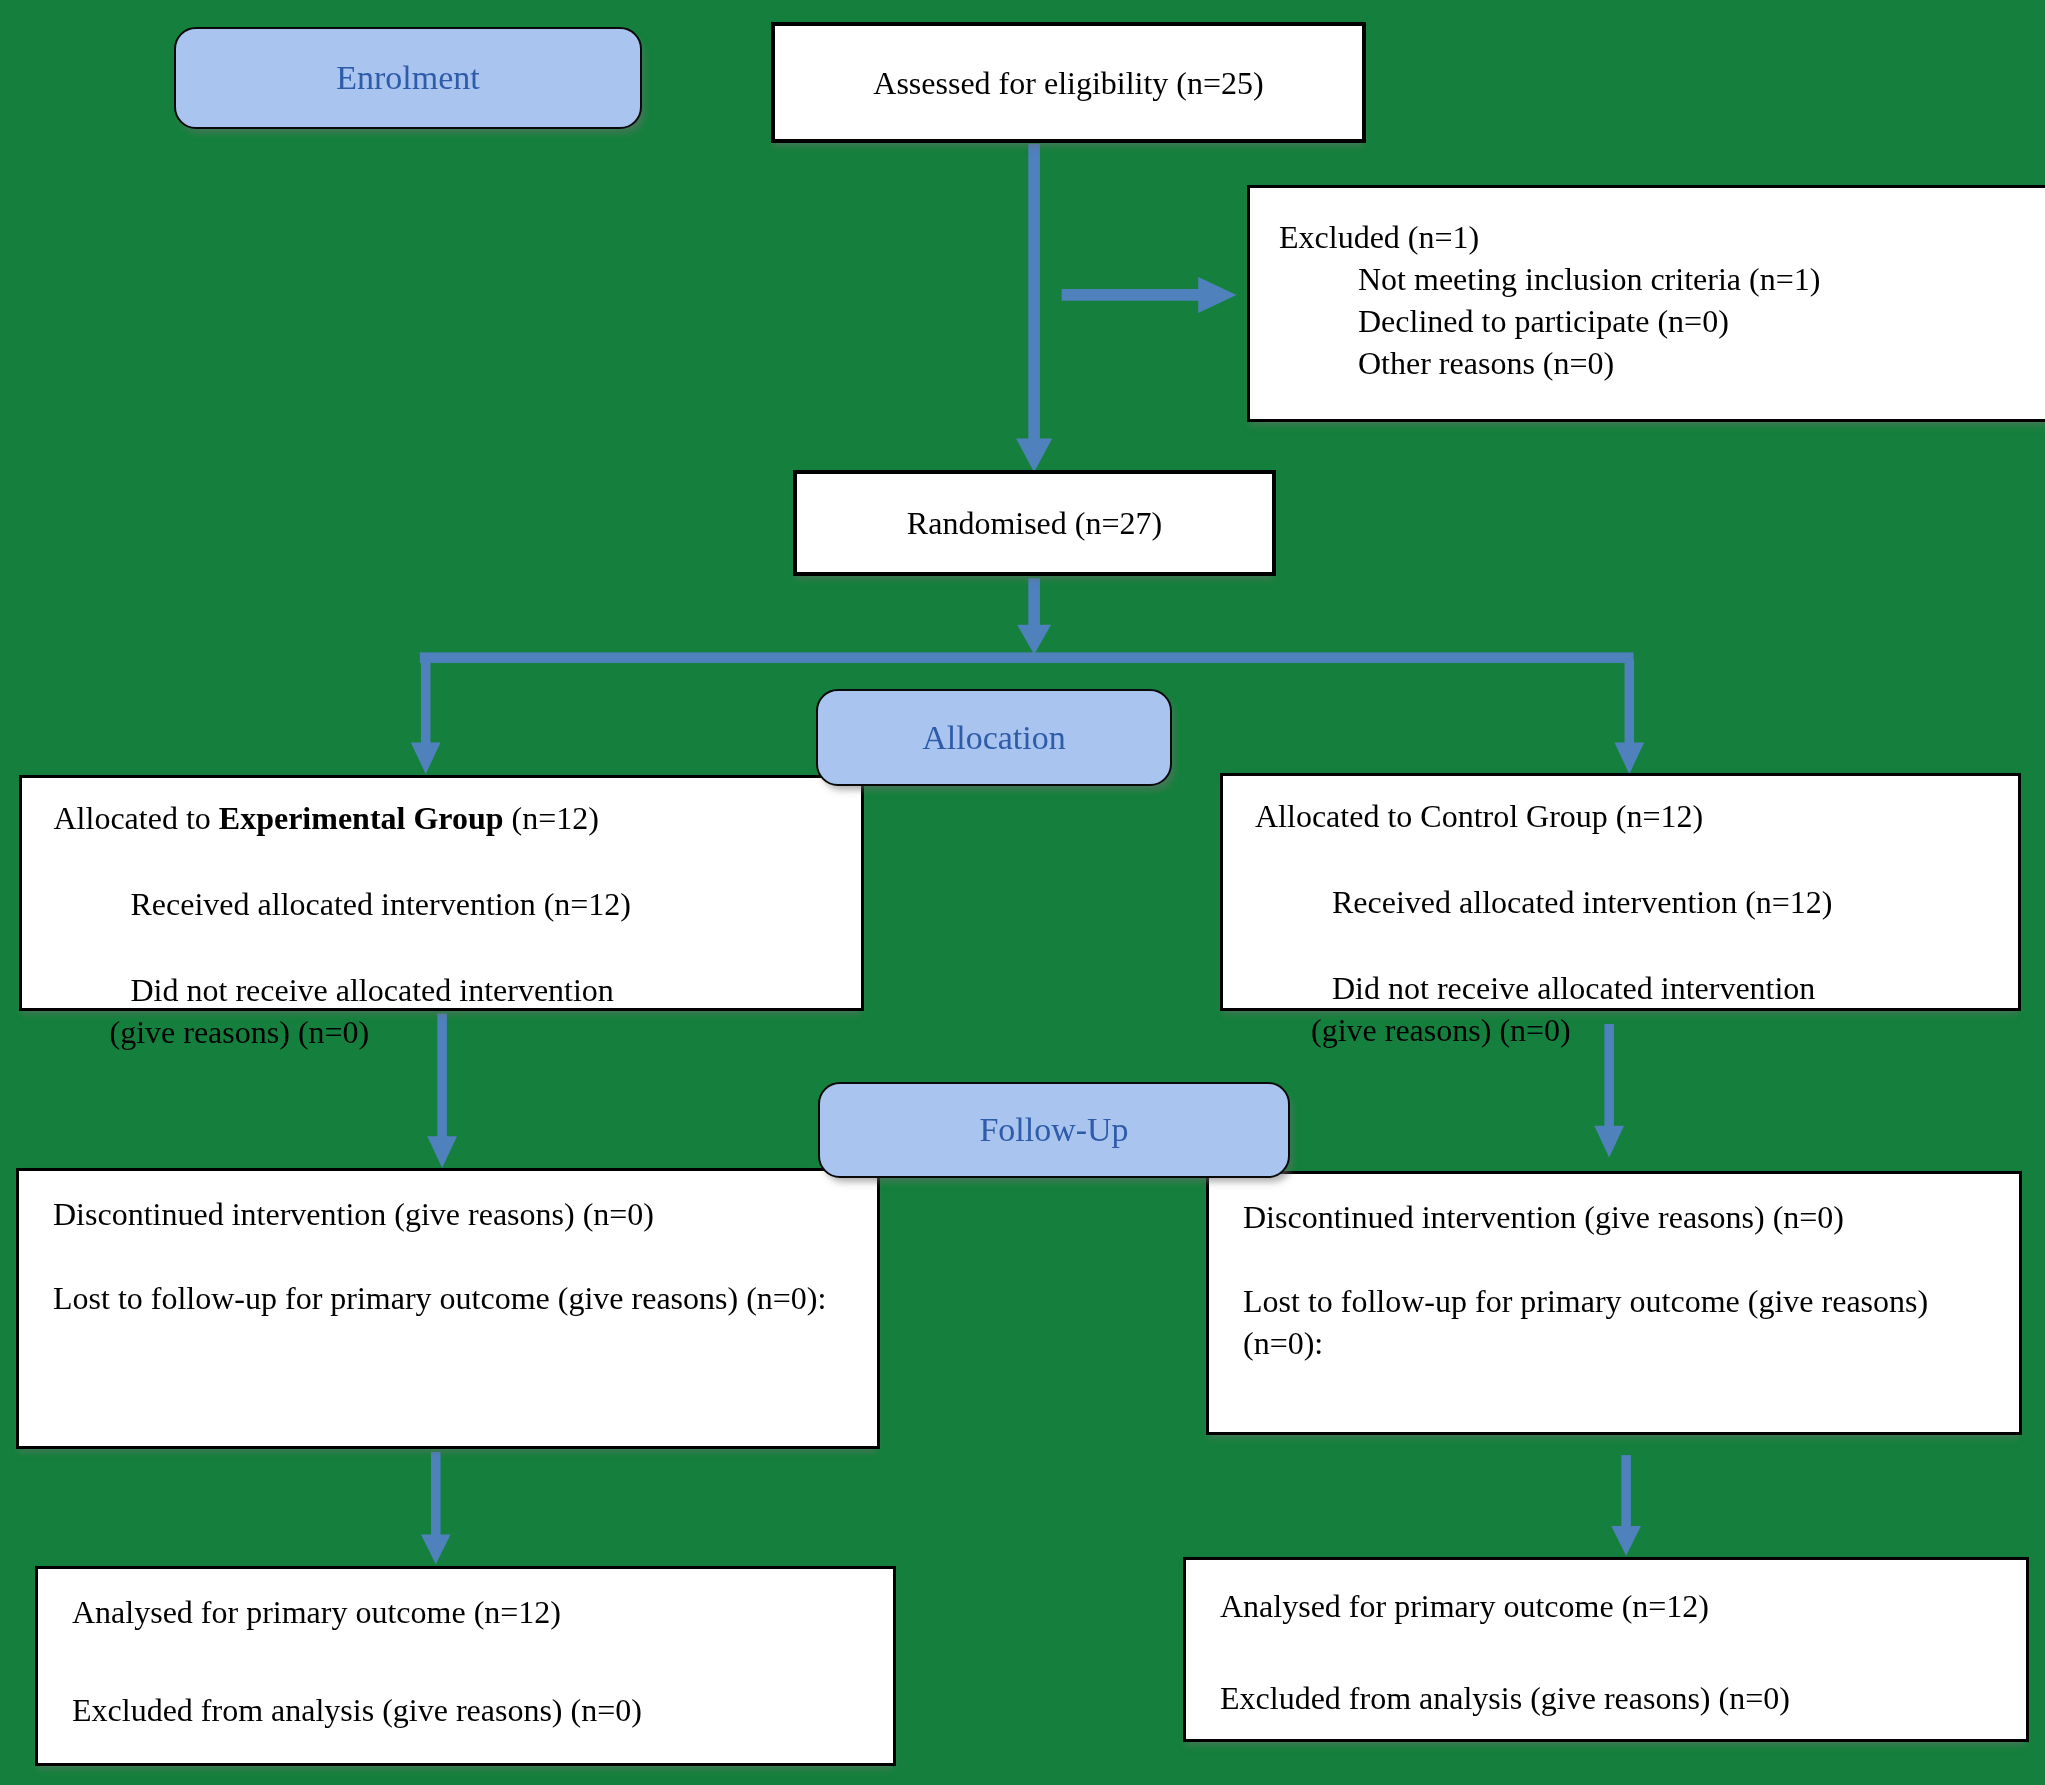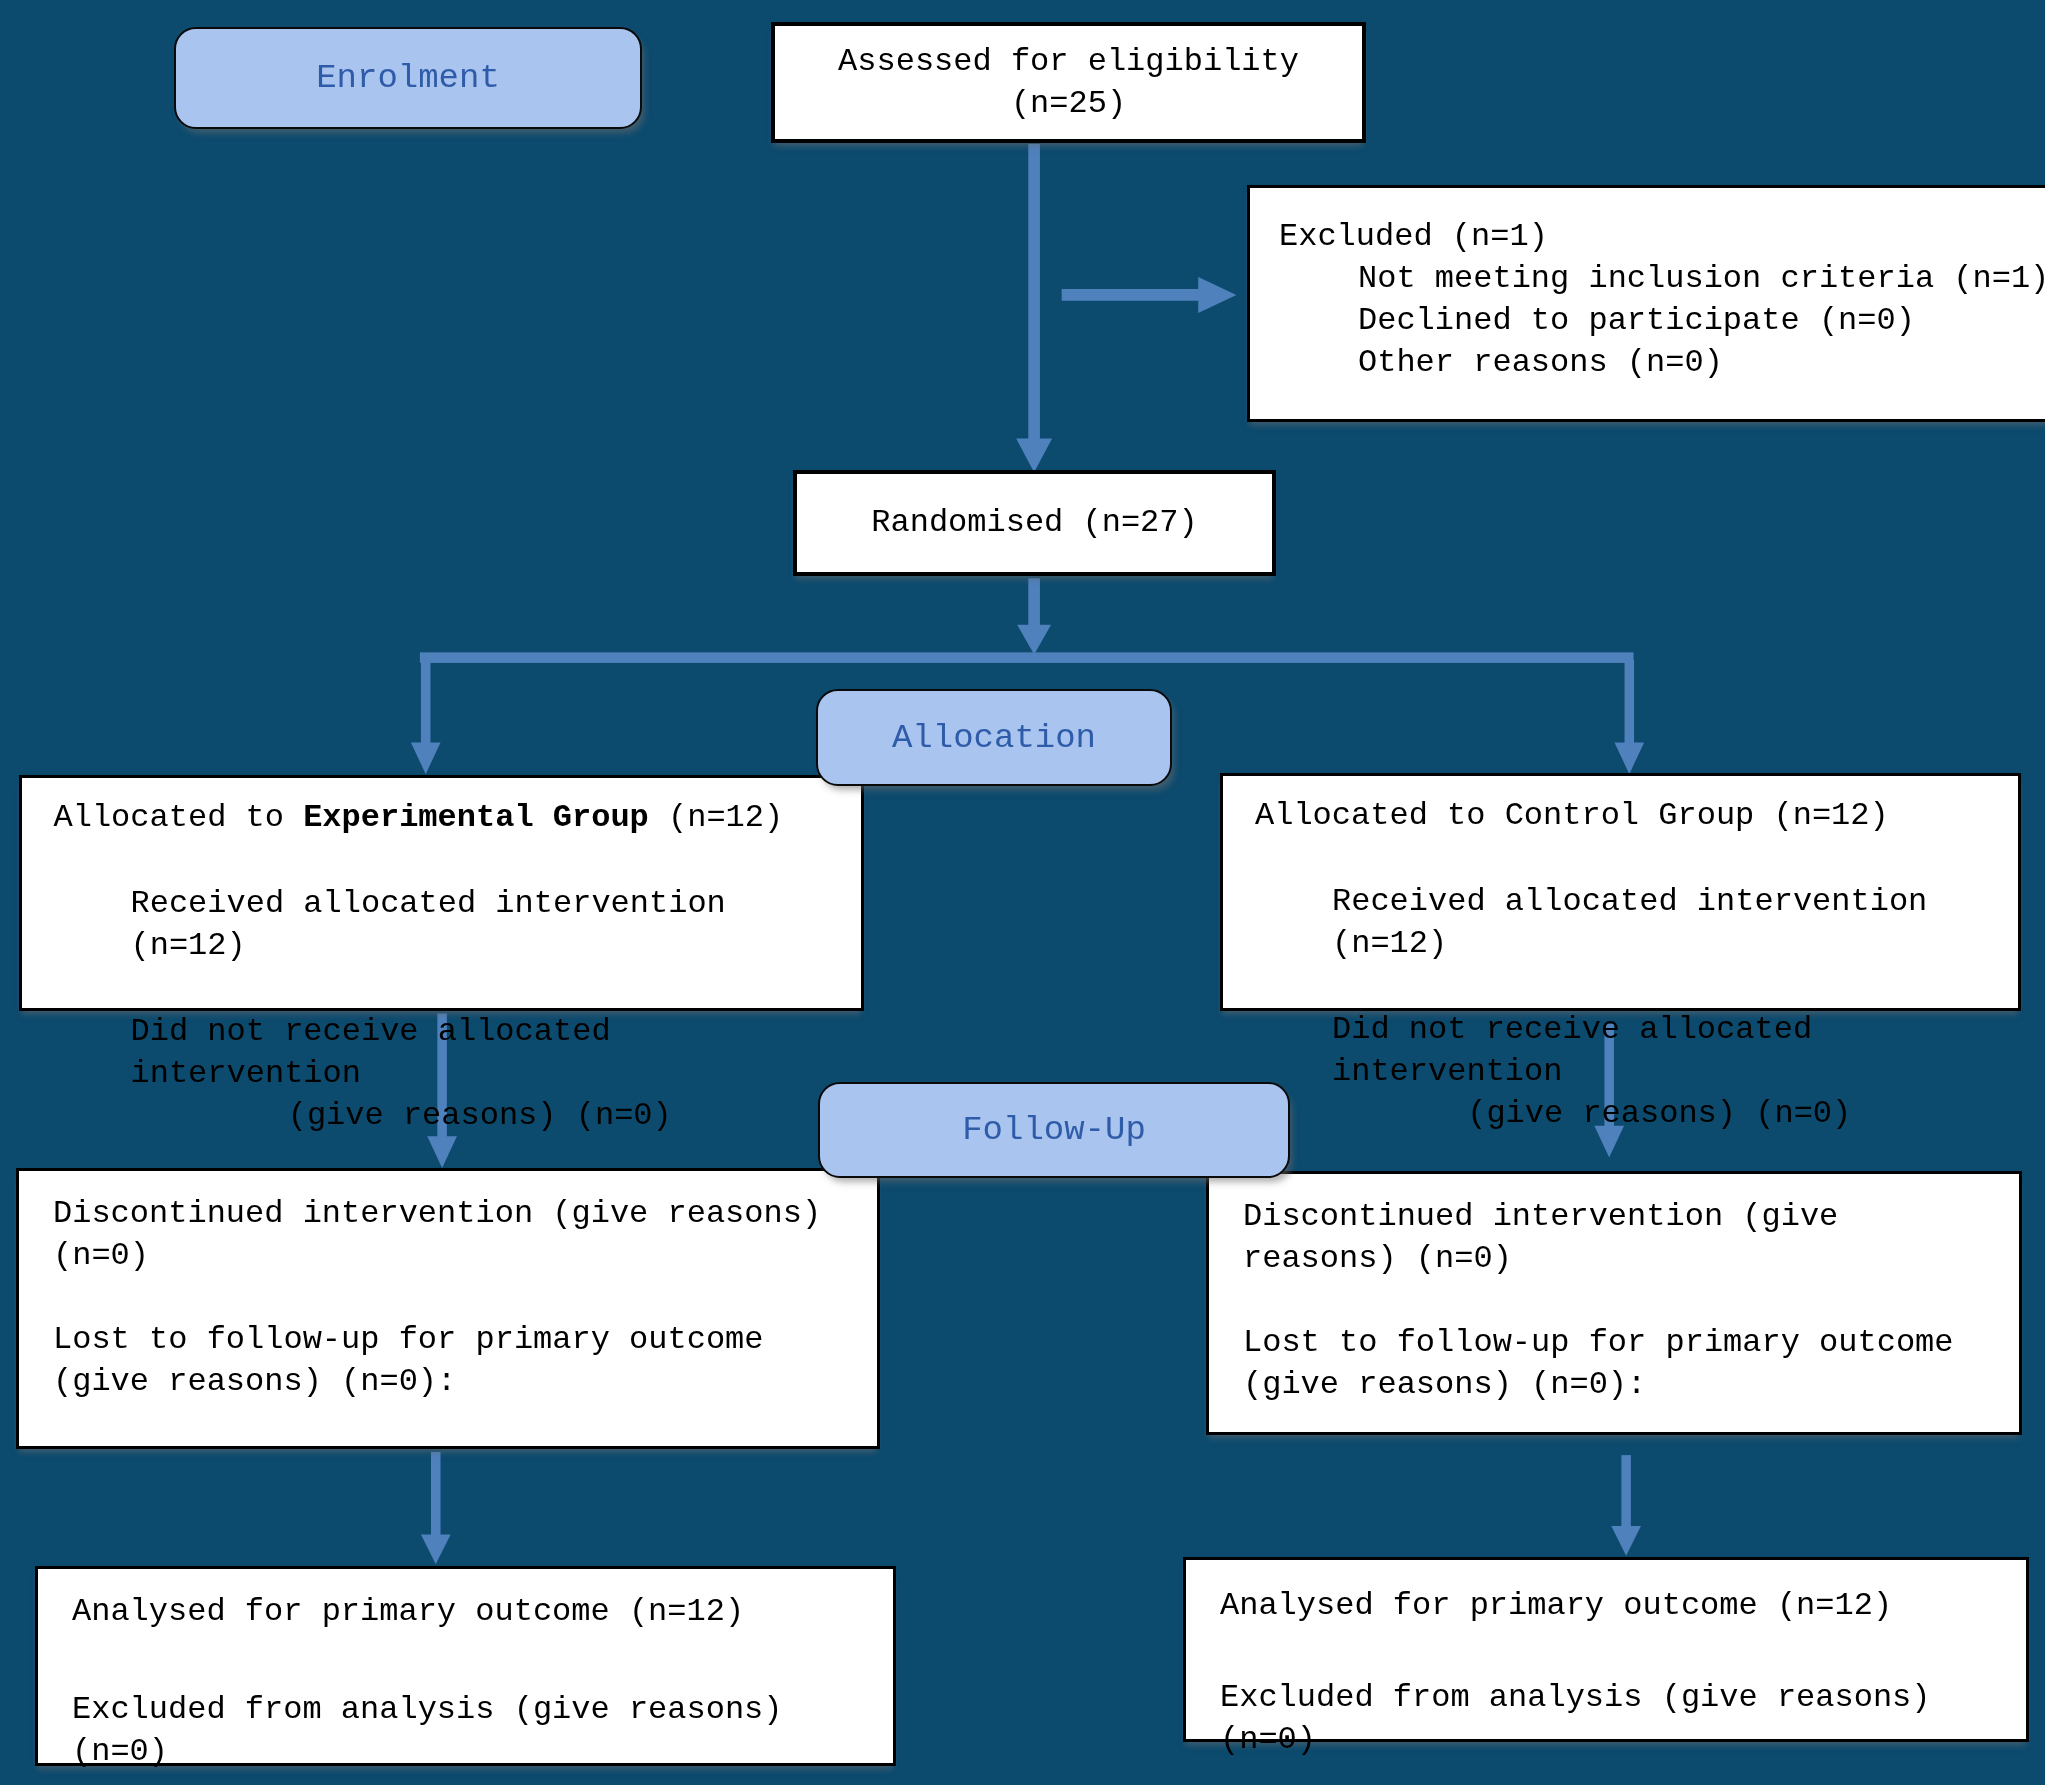--- a/index.html
+++ b/index.html
@@ -1,20 +1,20 @@
 <!DOCTYPE html>
 <html style="font-size:8.5px"><head>
 <meta charset="utf-8">
 <style>
   html,body{margin:0;padding:0;background:#fff;}
   .canvas{
     position:relative;
     width:2046px;height:1785px;
-    background:#0c4a6e;
-    font-family:Liberation Mono, monospace;
+    background:#15803d;
+    font-family:Liberation Serif, serif;
     color:#000;
     overflow:hidden;
   }
   .box{
     position:absolute;
     background:#ffffff;
     border:3.2px solid #000;
     box-sizing:border-box;
     font-size:32px;
     line-height:42px;
@@ -34,21 +34,21 @@
     display:flex;align-items:center;justify-content:center;
     font-size:34px;
     color:#2f5ca8;
     box-shadow:4.2px 6.4px 7.4px -2.6px rgba(110,110,110,.55);
     z-index:3;
   }
   .box{z-index:2;}
   .arrows{position:absolute;left:0;top:0;z-index:1;}
   .pad{padding:19px 10.6px 10.6px 32px;}
   .indent1{margin-left:77px;margin-top:44px;}
-  .indent2{margin-left:56px;text-align:center;}
+  .indent2{margin-left:56px;}
   .excl-pad{padding:27.5px 10.6px 10.6px 29px;}
   .excl-indent{margin-left:79px;}
   .fu-pad{padding:22px 21px 10.6px 34px;}
   .gap-line{height:42px;}
   .gap-line-lg{height:56px;}
   b{font-weight:bold;}
 </style>
 </head>
 <body>
 

